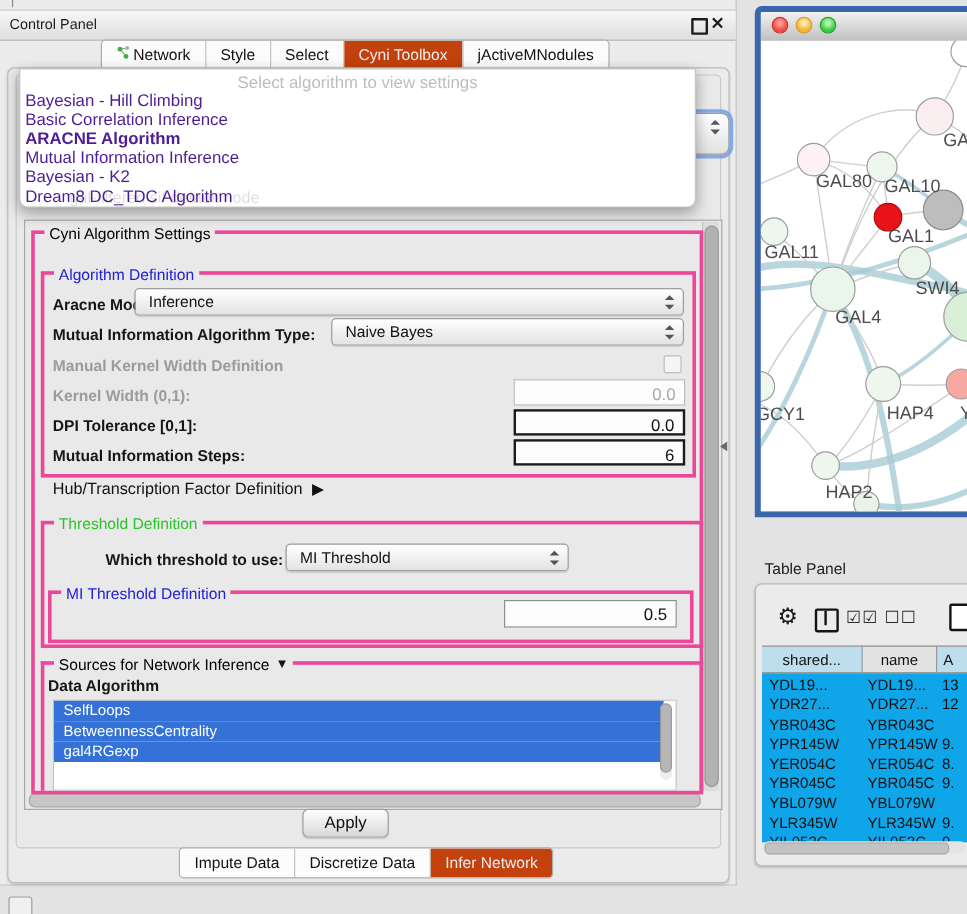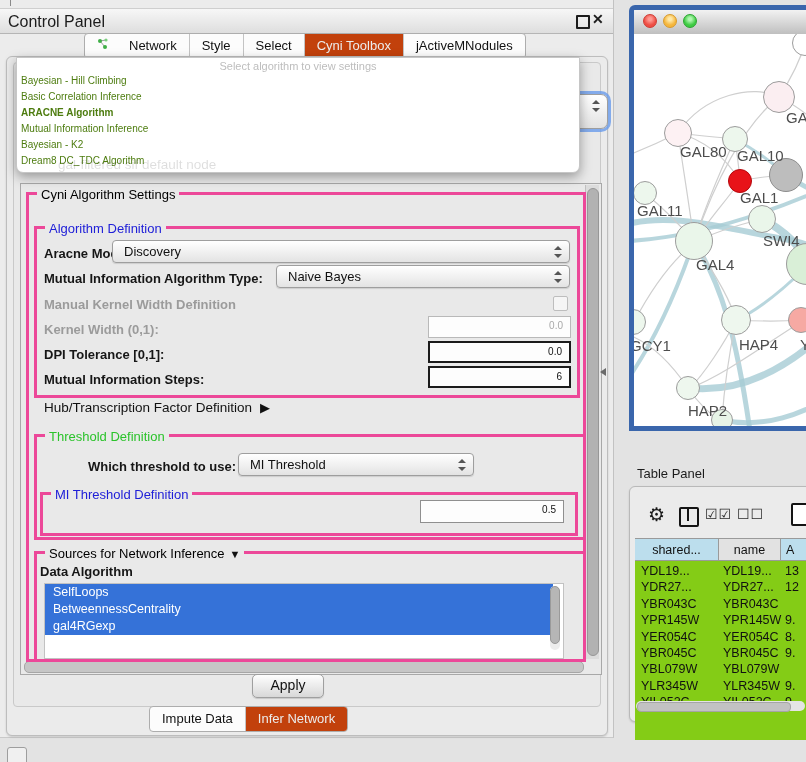--- a/index.html
+++ b/index.html
@@ -2,65 +2,65 @@
 <html><head>
 <meta charset="utf-8">
 <style>
   html,body{margin:0;padding:0}
   body{width:806px;height:762px;overflow:hidden;font-family:"Liberation Sans",sans-serif;-webkit-font-smoothing:antialiased}
   .page{position:relative;width:806px;height:762px;background:#e3e3e3;overflow:hidden}
   .abs{position:absolute}
   
   .cp{left:0;top:0;width:613px;height:737px;background:#ececec;border-right:1px solid #c2c2c2;border-bottom:1px solid #c9c9c9}
   .cp-titlebar{left:0;top:8px;width:613px;height:24px;background:linear-gradient(#f7f7f7,#dedede);border-top:1px solid #cfcfcf;border-bottom:1px solid #b5b5b5}
-  .cp-title{left:8px;top:4px;font-size:16px;color:#1c1c1c}
+  .cp-title{left:8px;top:4px;font-size:12px;color:#1c1c1c}
   .float-btn{left:576px;top:6px;width:10px;height:10px;border:2px solid #1c1c1c;border-radius:1px}
   .close-btn{left:592px;top:2px;font-size:14px;font-weight:bold;color:#1c1c1c}
   .tick{left:10px;top:0;width:1px;height:6px;background:#8a8a8a}
   
   .tabbar{left:84px;top:33px;height:24px;display:flex;border:1px solid #adadad;border-radius:4px;background:#fcfcfc;overflow:hidden}
-  .tab{font-size:13px;line-height:22px;padding:0 12px;color:#111;border-right:1px solid #c4c4c4;display:flex;align-items:center;gap:20px;white-space:nowrap}
+  .tab{font-size:13px;line-height:22px;padding:0 12px;color:#111;border-right:1px solid #c4c4c4;display:flex;align-items:center;gap:2px;white-space:nowrap}
   .tab:last-child{border-right:none}
   .tab.sel{background:#c2410c;color:#ececec}
   .bottom-tabbar{left:149px;top:706px;height:24px;display:flex;border:1px solid #adadad;border-radius:4px;background:#fcfcfc;overflow:hidden}
   
   .outer-panel{left:6px;top:56px;width:600px;height:678px;background:#ebebeb;border:1px solid #bdbdbd;border-radius:6px;box-shadow:0 1px 2px rgba(0,0,0,.15)}
   .inner-panel{left:13px;top:62px;width:586px;height:643px;background:#e9e9e9;border:1px solid #c9c9c9;border-radius:4px}
   .scrollarea{left:20px;top:183px;width:580px;height:490px;background:#e9e9e9;border:1px solid #a8a8a8}
   .vscroll{left:585px;top:185px;width:13px;height:474px;background:#dcdcdc;border-left:1px solid #c0c0c0}
   .vthumb{left:586px;top:188px;width:10px;height:466px;background:#b2b2b2;border:1px solid #979797;border-radius:6px}
   .hscroll-thumb{left:24px;top:661px;width:558px;height:10px;background:#c6c6c6;border:1px solid #a6a6a6;border-radius:5px}
   
   .grp{border:3px solid #ec4899}
   .grp-title{position:absolute;top:-8px;left:8px;background:#e9e9e9;padding:0 4px;font-size:13px;white-space:nowrap;display:flex;align-items:center;gap:5px}
   .t-blue{color:#2020d8}
   .t-green{color:#2bc32b}
   .lbl{font-size:13px;font-weight:bold;color:#161616;white-space:nowrap}
   .lbl.dis{color:#9b9b9b}
-  .field{background:#fdfdfd;border:1px solid #b9b9b9;font-size:10px;text-align:right;padding:3px 7px 0 6px;box-sizing:border-box;color:#111}
+  .field{background:#fdfdfd;border:1px solid #b9b9b9;font-size:14px;text-align:right;padding:3px 7px 0 6px;box-sizing:border-box;color:#111}
   .field.strong{border:2px solid #1b1b1b}
   .field.dis{color:#a9a9a9}
   .combo{border:1px solid #9e9e9e;border-radius:4px;background:linear-gradient(#ffffff,#e3e3e3);box-sizing:border-box;box-shadow:0 1px 1px rgba(0,0,0,.12)}
   .combo .val{position:absolute;left:11px;top:3px;font-size:13px;color:#111;white-space:nowrap}
   .stepper{position:absolute;right:7px;top:5px;width:8px;height:12px}
   .stepper:before,.stepper:after{content:"";position:absolute;left:0;border-left:4px solid transparent;border-right:4px solid transparent}
   .stepper:before{top:0;border-bottom:4px solid #555}
   .stepper:after{bottom:0;border-top:4px solid #555}
   .checkbox{width:13px;height:13px;background:#f5f5f5;border:1px solid #bdbdbd;border-radius:2px}
   .tri{font-size:11px;color:#111}
   .attr-list{background:#ffffff;border:1px solid #c2c2c2}
   .attr-item{height:17px;line-height:17px;font-size:12.5px;padding-left:8px;color:#111;white-space:nowrap}
   .attr-item.sel{background:#3572d8;color:#ffffff}
   .list-vscroll{position:absolute;right:3px;top:2px;width:10px;height:64px;background:#ededed;border-radius:5px}
   .list-vthumb{position:absolute;left:0;top:0;width:10px;height:58px;background:#b6b6b6;border:1px solid #9a9a9a;border-radius:5px;box-sizing:border-box}
   .btn{border:1px solid #9f9f9f;border-radius:5px;background:linear-gradient(#fefefe,#d8d8d8);font-size:14px;color:#111;text-align:center;box-shadow:0 1px 1px rgba(0,0,0,.15)}
   
   .popup{left:16px;top:57px;width:562px;height:114px;background:#ffffff;border:1px solid #c6c6c6;border-radius:0 0 7px 7px;box-shadow:0 4px 12px rgba(0,0,0,.35);z-index:20}
-  .popup-ph{position:absolute;left:0;top:2px;width:100%;text-align:center;font-size:11px;color:#bdbdbd}
-  .popup-item{position:absolute;left:4px;font-size:10px;color:#4d7c0f;white-space:nowrap}
+  .popup-ph{position:absolute;left:0;top:2px;width:100%;text-align:center;font-size:14px;color:#bdbdbd}
+  .popup-item{position:absolute;left:4px;font-size:14px;color:#4c1d95;white-space:nowrap}
   .ghost-combo{left:548px;top:94px;width:58px;height:33px;border-radius:7px;background:linear-gradient(#fff,#e2e2e2);border:1px solid #9e9e9e;box-shadow:0 0 0 3px rgba(105,155,235,.8);z-index:5}
   .ghost-text{left:58px;top:157px;font-size:13.5px;color:#000;opacity:.13;z-index:30;pointer-events:none}
   
   .split-arrow{left:600px;top:368px;width:0;height:0;border-top:4px solid transparent;border-bottom:4px solid transparent;border-right:6px solid #6a6a6a}
   .mini-icon{left:7px;top:747px;width:18px;height:16px;background:#f0f0f0;border:1px solid #9e9e9e;border-radius:3px}
   
   .netwin{left:629px;top:5px;width:200px;height:426px;border:5px solid #3a66ac;border-radius:6px 0 0 0;background:#ffffff;box-sizing:border-box;overflow:hidden}
   .net-titlebar{position:absolute;left:0;top:0;width:100%;height:24px;background:linear-gradient(#f2f2f2,#bfbfbf);border-bottom:1px solid #8f8f8f}
   .tl{position:absolute;top:4px;width:14px;height:14px;border-radius:50%;box-sizing:border-box}
   .tl.red{left:9px;background:radial-gradient(circle at 50% 35%,#ff9a93 15%,#ee4e44 60%);border:1px solid #ce3a33}
@@ -71,21 +71,21 @@
   .nlabel{position:absolute;font-size:15px;color:#4d4d4d;white-space:nowrap}
   
   .tp-title{left:637px;top:466px;font-size:13px;color:#1c1c1c}
   .tpanel{left:629px;top:486px;width:185px;height:234px;background:#ebebeb;border:1px solid #b9b9b9;border-radius:6px 0 0 6px;box-shadow:0 1px 2px rgba(0,0,0,.15)}
   .tp-gear{left:648px;top:505px;font-size:19px;color:#1a1a1a;line-height:19px}
   .tp-colicon{left:679px;top:507px;width:16px;height:16px;border:2px solid #141414;border-radius:2px}
   .tp-colicon:before{content:"";position:absolute;left:6px;top:0;width:2px;height:12px;background:#141414}
   .tp-checks{left:705px;top:506px;font-size:14px;color:#2a2a2a;letter-spacing:1px}
   .tp-unchecks{left:737px;top:506px;font-size:14px;color:#2a2a2a;letter-spacing:1px}
   .tp-docicon{left:791px;top:503px;width:14px;height:19px;border:2px solid #141414;border-radius:2px;background:#fff}
-  .ttable{left:635px;top:538px;width:171px;height:202px;background:#84cc16;overflow:hidden}
+  .ttable{left:635px;top:538px;width:171px;height:164px;background:#0ea5e9;overflow:hidden}
   .thead-cell{position:absolute;top:0;height:23px;line-height:23px;font-size:12.5px;color:#111;text-align:center;border-right:1px solid #9a9a9a;border-top:1px solid #9a9a9a;border-bottom:1px solid #9a9a9a;box-sizing:border-box;background:#e2e2e2;overflow:hidden}
   .thead-cell.hl{background:#bcdeed}
   .trow{position:absolute;left:0;width:230px;height:16.4px;font-size:12.5px;color:#111}
   .tcell{position:absolute;top:1px;white-space:nowrap}
   .tp-hscroll{left:636px;top:701px;width:169px;height:10px;background:#e4e4e4;border-radius:5px}
   .tp-hthumb{left:637px;top:702px;width:152px;height:8px;background:#c2c2c2;border:1px solid #a5a5a5;border-radius:4px}
 </style>
 </head>
 <body>
 
@@ -141,21 +141,21 @@
 
     <div class="abs grp" style="left:26px;top:192px;width:554px;height:464px">
       <div class="grp-title">Cyni Algorithm Settings</div>
     </div>
 
     <div class="abs grp" style="left:34px;top:226px;width:540px;height:166px">
       <div class="grp-title t-blue">Algorithm Definition</div>
     </div>
     <div class="abs lbl" style="left:44px;top:246px">Aracne Mode:</div>
     <div class="abs combo" style="left:112px;top:240px;width:458px;height:23px">
-      <span class="val">Discovery</span>
+      <span class="val">Inference</span>
         <span class="stepper"></span>
     </div>
     <div class="abs lbl" style="left:44px;top:271px">Mutual Information Algorithm Type:</div>
     <div class="abs combo" style="left:276px;top:265px;width:294px;height:23px">
       <span class="val">Naive Bayes</span>
         <span class="stepper"></span>
     </div>
     <div class="abs lbl dis" style="left:44px;top:297px">Manual Kernel Width Definition</div>
     <div class="abs checkbox" style="left:553px;top:296px"></div>
     <div class="abs lbl dis" style="left:44px;top:322px">Kernel Width (0,1):</div>
@@ -196,20 +196,23 @@
       <div class="attr-item sel" style="width:500px">gal4RGexp</div>
       <div class="list-vscroll">
           <div class="list-vthumb"></div>
         </div>
     </div>
 
     <div class="abs btn" style="left:252px;top:674px;width:70px;height:22px;line-height:21px">Apply</div>
     <div class="abs bottom-tabbar">
       <div class="tab">
           <span>Impute Data</span>
+        </div>
+      <div class="tab">
+          <span>Discretize Data</span>
         </div>
       <div class="tab sel">
           <span>Infer Network</span>
         </div>
     </div>
 
     <div class="abs popup">
       <div class="popup-ph">Select algorithm to view settings</div>
       <div class="popup-item" style="top:17px">Bayesian - Hill Climbing</div>
       <div class="popup-item" style="top:33px">Basic Correlation Inference</div>

